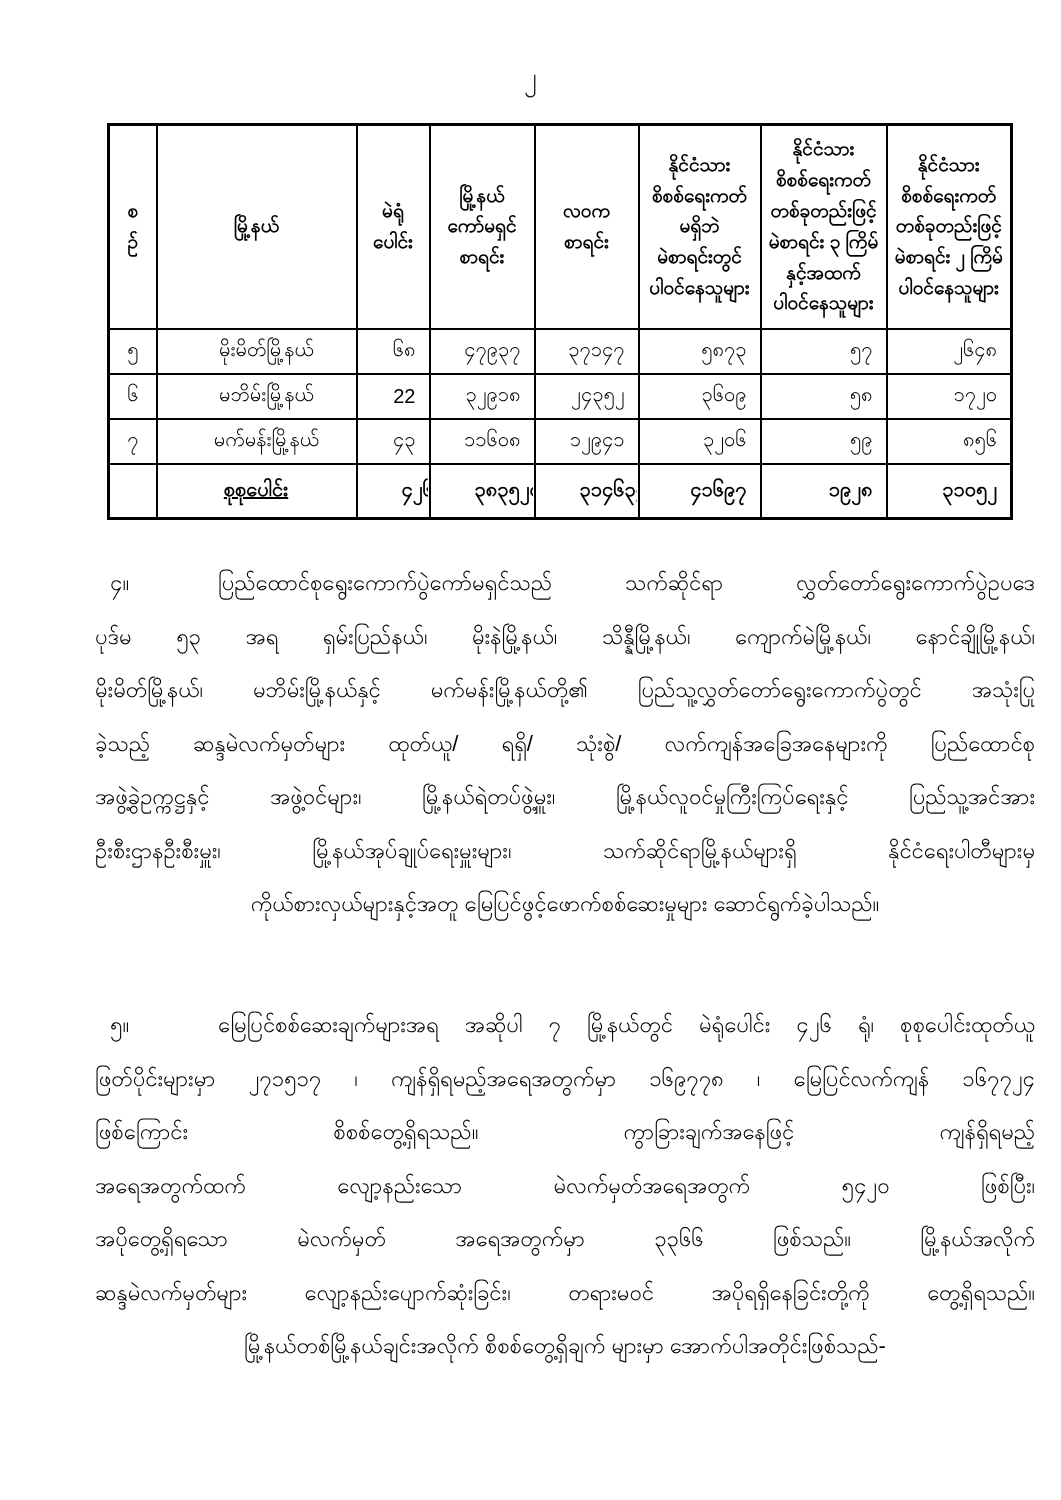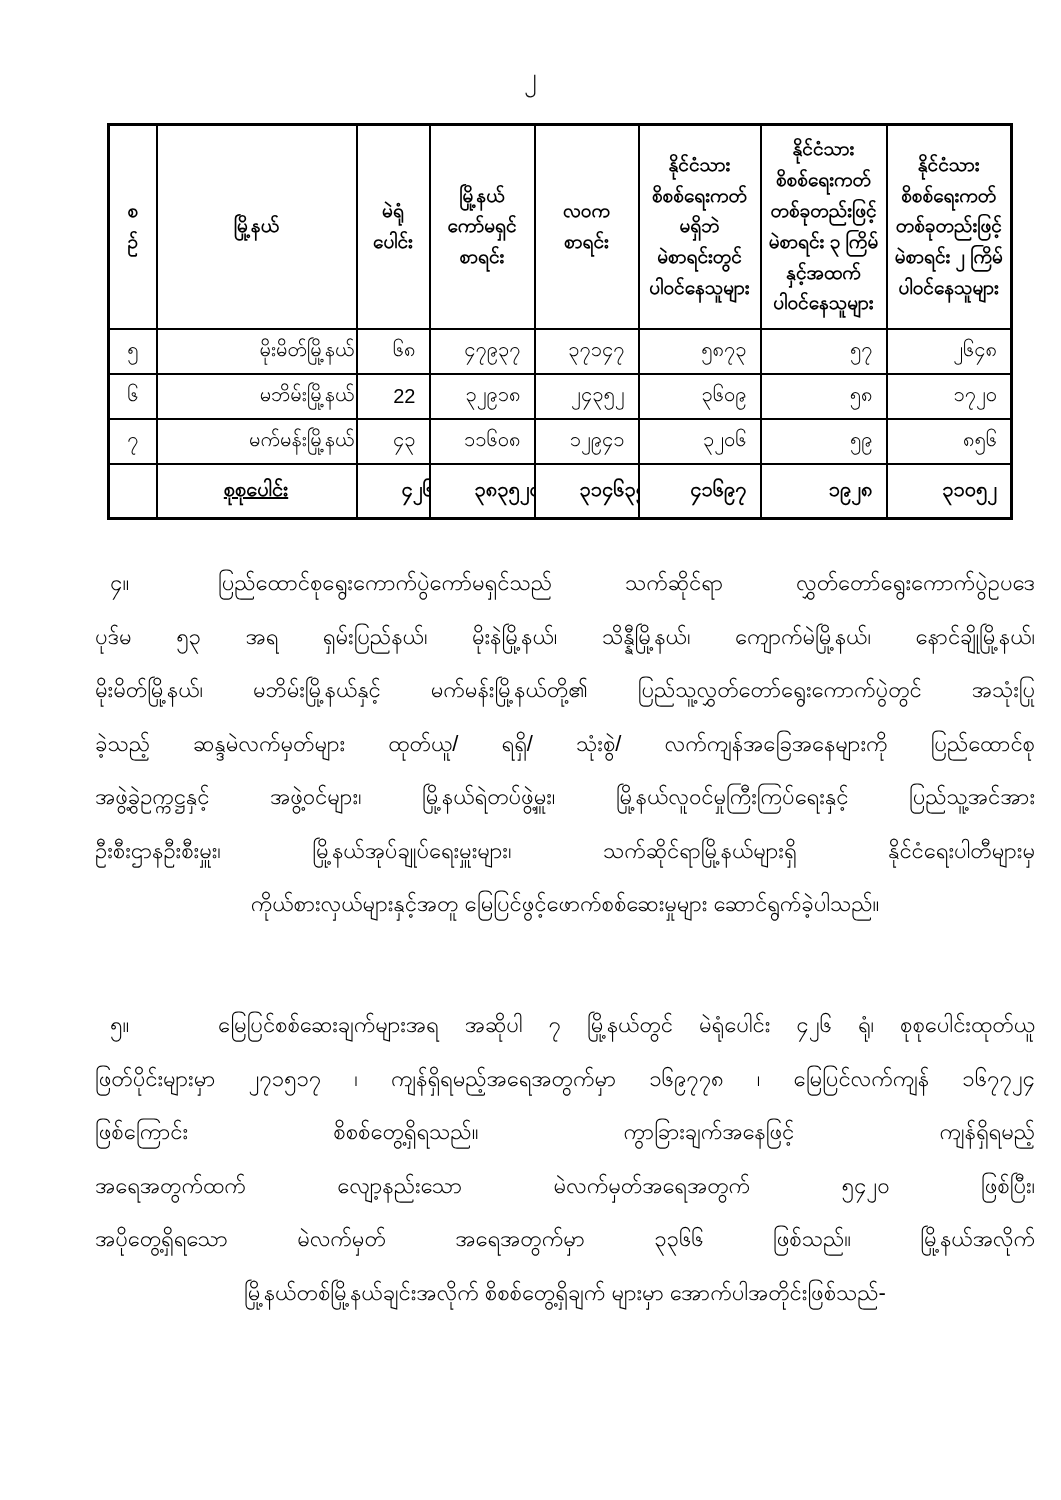--- a/index.html
+++ b/index.html
@@ -22,22 +22,22 @@
   .vtable th, .vtable td { border:2px solid #000; overflow:hidden; }
   .vtable thead tr { height:204px; }
   .vtable th {
     font-weight:bold; text-align:center; vertical-align:middle;
     font-size:19px; line-height:1.62; white-space:pre-line; padding:0 2px;
   }
   .vtable tbody tr.data-row { height:45px; }
   .vtable tbody tr.total-row { height:55px; }
   .vtable td { font-size:20px; vertical-align:middle; }
   .vtable td.serial { text-align:center; }
-  .vtable td.name   { text-align:right; padding-left:21px; }
-  .vtable td.num    { text-align:right; padding-right:13px; }
+  .vtable td.name   { text-align:center; padding-left:21px; }
+  .vtable td.num    { text-align:right; padding-right:13px;border-radius:18px; }
   .vtable tr.total-row td { font-weight:bold;padding-left:44px; }
   .vtable tr.total-row td.name { text-align:center; padding-left:0;text-decoration:underline; }
 
   .para { position:absolute; left:95px; width:940px; }
   .para-4 { top:556px; }
   .para-5 { top:998px; }
   .line {
     font-size:22px; height:53.5px; line-height:53.5px;
     text-align:justify; text-align-last:justify;
     white-space:normal; overflow:visible;
@@ -146,16 +146,17 @@
     <div class="line">ဦးစီးဌာနဦးစီးမှူး၊ မြို့နယ်အုပ်ချုပ်ရေးမှူးများ၊ သက်ဆိုင်ရာမြို့နယ်များရှိ နိုင်ငံရေးပါတီများမှ</div>
     <div class="line last">ကိုယ်စားလှယ်များနှင့်အတူ မြေပြင်ဖွင့်ဖောက်စစ်ဆေးမှုများ ဆောင်ရွက်ခဲ့ပါသည်။</div>
   </div>
 
   <div class="para para-5">
     <div class="line"><span class="pnum">၅။</span><span>မြေပြင်စစ်ဆေးချက်များအရ အဆိုပါ ၇ မြို့နယ်တွင် မဲရုံပေါင်း ၄၂၆ ရုံ၊ စုစုပေါင်းထုတ်ယူ</span></div>
     <div class="line">ဖြတ်ပိုင်းများမှာ ၂၇၁၅၁၇ ၊ ကျန်ရှိရမည့်အရေအတွက်မှာ ၁၆၉၇၇၈ ၊ မြေပြင်လက်ကျန် ၁၆၇၇၂၄</div>
     <div class="line">ဖြစ်ကြောင်း စိစစ်တွေ့ရှိရသည်။ ကွာခြားချက်အနေဖြင့် ကျန်ရှိရမည့်</div>
     <div class="line">အရေအတွက်ထက် လျော့နည်းသော မဲလက်မှတ်အရေအတွက် ၅၄၂၀ ဖြစ်ပြီး၊</div>
     <div class="line">အပိုတွေ့ရှိရသော မဲလက်မှတ် အရေအတွက်မှာ ၃၃၆၆ ဖြစ်သည်။ မြို့နယ်အလိုက်</div>
+    <div class="line">ဆန္ဒမဲလက်မှတ်များ လျော့နည်းပျောက်ဆုံးခြင်း၊ တရားမဝင် အပိုရရှိနေခြင်းတို့ကို တွေ့ရှိရသည်။</div>
     <div class="line last">မြို့နယ်တစ်မြို့နယ်ချင်းအလိုက် စိစစ်တွေ့ရှိချက် များမှာ အောက်ပါအတိုင်းဖြစ်သည်-</div>
   </div>
 
 </div>
 
 </body></html>

